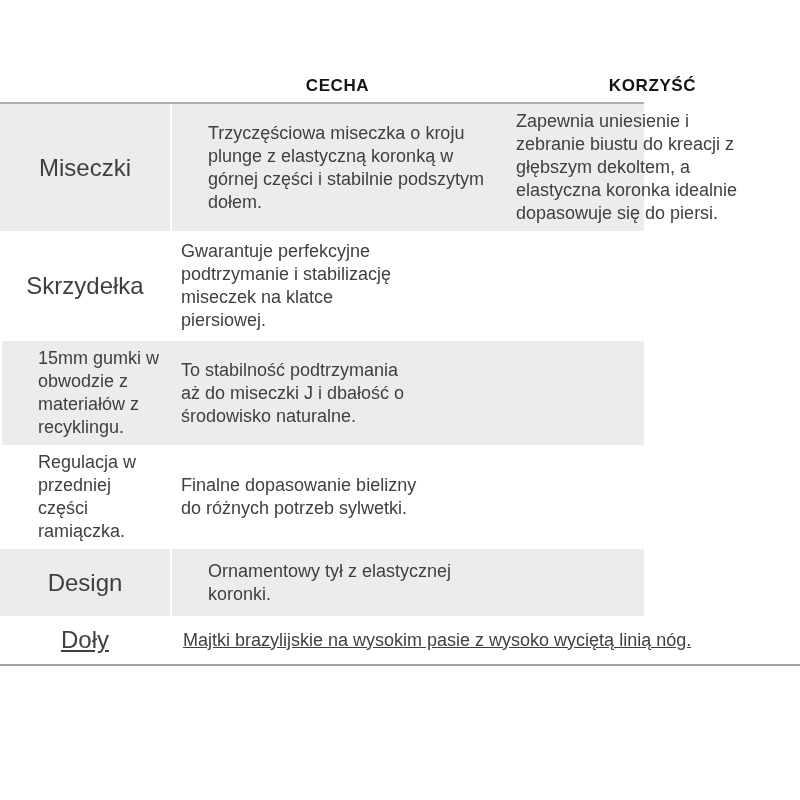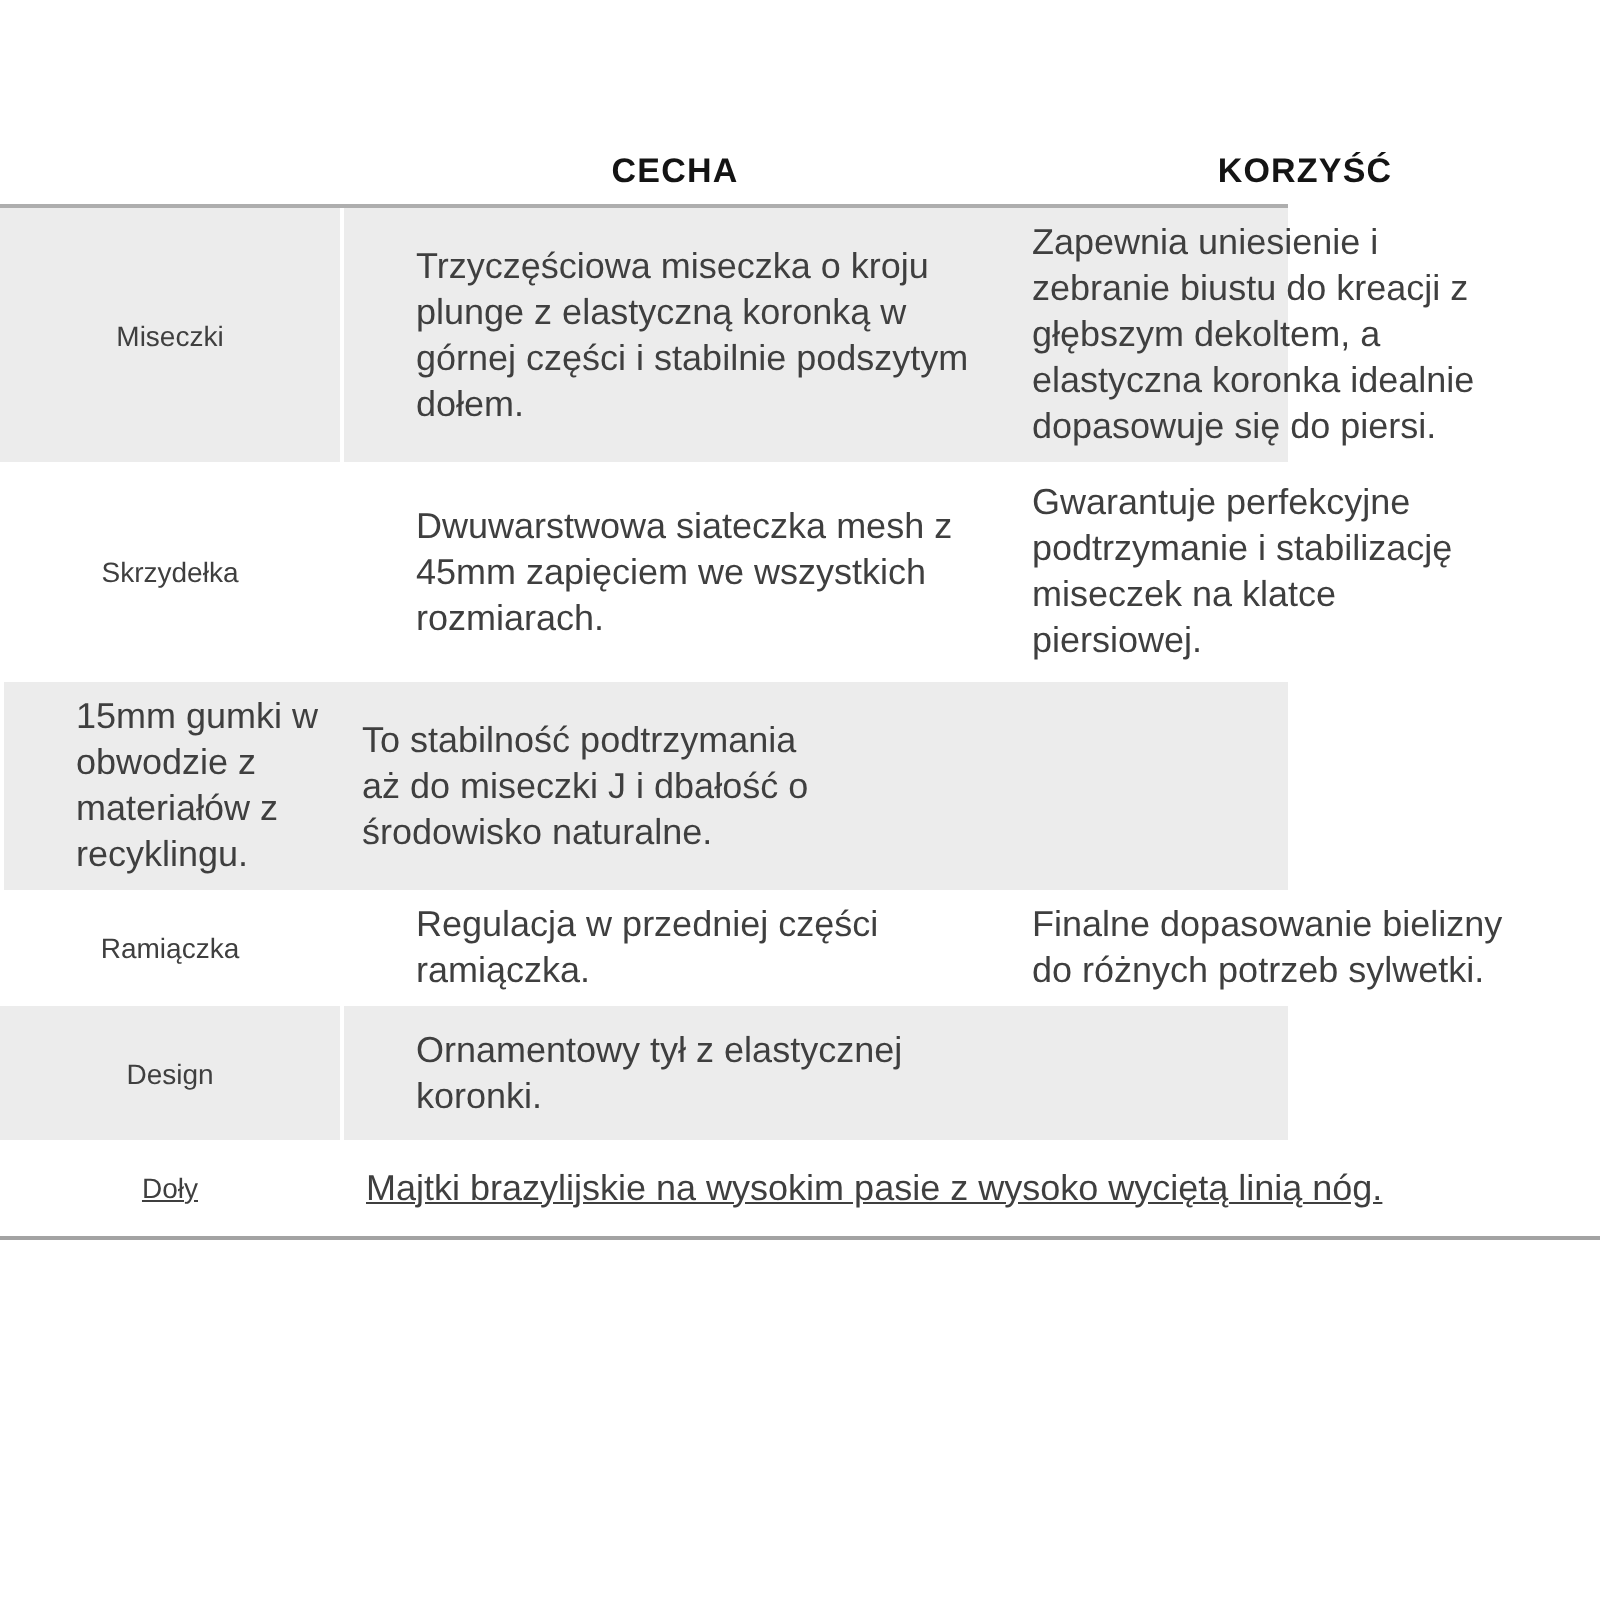--- a/index.html
+++ b/index.html
@@ -36,21 +36,21 @@
     display: grid;
     grid-template-columns: 170px 335px 295px;
   }
   .row.alt {
     background: #ececec;
   }
   .cell-label {
     display: flex;
     align-items: center;
     justify-content: center;
-    font-size: 14px;
+    font-size: 24px;
     color: #3f3f3f;
     text-align: center;
   }
   .cell-text {
     display: flex;
     align-items: center;
     font-size: 18px;
     line-height: 23px;
     color: #3f3f3f;
     white-space: pre-line;
@@ -95,39 +95,35 @@
 dołem.</div>
     <div class="cell-text">Zapewnia uniesienie i
 zebranie biustu do kreacji z
 głębszym dekoltem, a
 elastyczna koronka idealnie
 dopasowuje się do piersi.</div>
   </div>
 
   <div class="row row-skrzydelka">
     <div class="cell-label">Skrzydełka</div>
-    <div class="cell-text cell-feature">Dwuwarstwowa siateczka mesh z
-45mm zapięciem we wszystkich
-rozmiarach.</div>
     <div class="cell-text">Gwarantuje perfekcyjne
 podtrzymanie i stabilizację
 miseczek na klatce
 piersiowej.</div>
   </div>
 
   <div class="row alt row-gumki">
     <div class="cell-text cell-feature">15mm gumki w obwodzie z
 materiałów z recyklingu.</div>
     <div class="cell-text">To stabilność podtrzymania
 aż do miseczki J i dbałość o
 środowisko naturalne.</div>
   </div>
 
   <div class="row row-ramiaczka">
-    <div class="cell-label">Ramiączka</div>
     <div class="cell-text cell-feature">Regulacja w przedniej części
 ramiączka.</div>
     <div class="cell-text">Finalne dopasowanie bielizny
 do różnych potrzeb sylwetki.</div>
   </div>
 
   <div class="row alt row-design">
     <div class="cell-label">Design</div>
     <div class="cell-text cell-feature">Ornamentowy tył z elastycznej
 koronki.</div>

